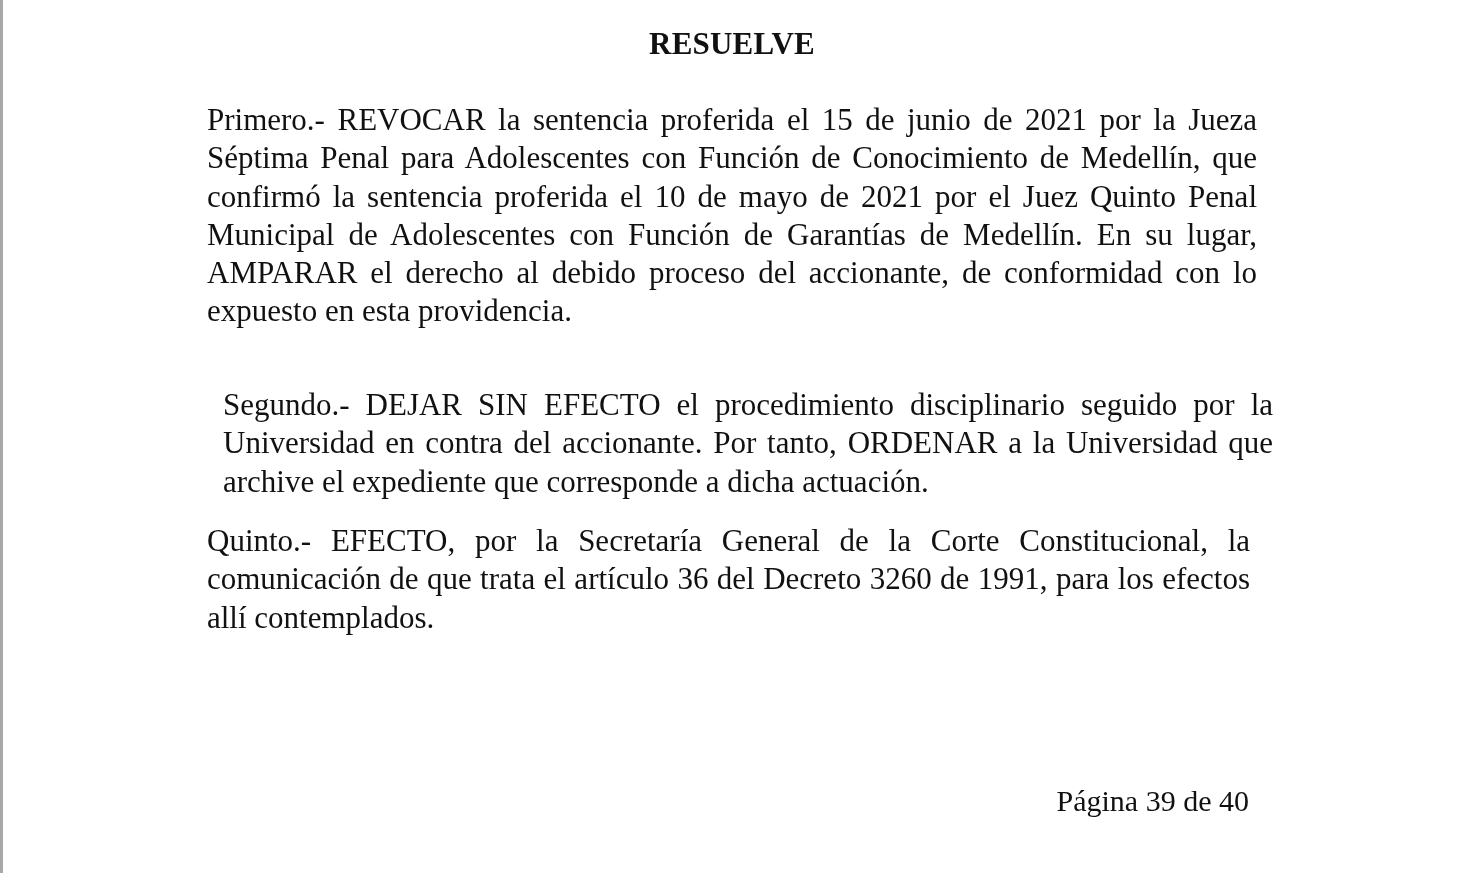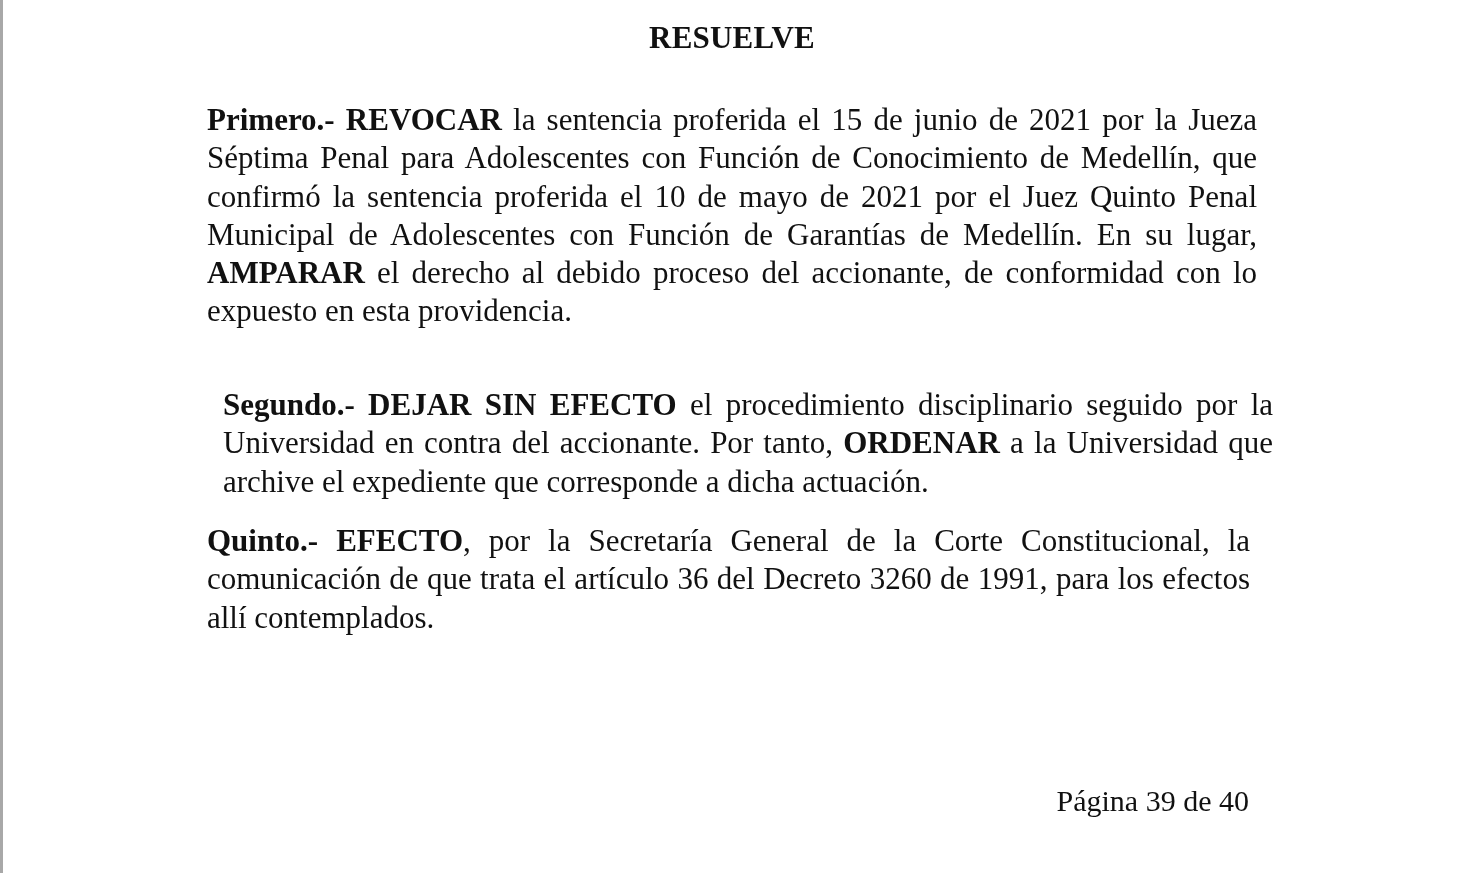--- a/index.html
+++ b/index.html
@@ -22,40 +22,40 @@
       background: #a8a8a8;
     }
     .page {
       position: absolute;
       left: 207px;
       top: 0;
       width: 1050px;
     }
     .heading {
       position: absolute;
-      top: 20px;
+      top: 26px;
       left: 0;
       width: 1050px;
       text-align: center;
       font-weight: bold;
       font-size: 31px;
       line-height: 36px;
       letter-spacing: 0.2px;
     }
     .para {
       position: absolute;
       left: 0;
       width: 1050px;
       font-size: 31px;
       line-height: 38.3px;
       text-align: justify;
       text-align-last: left;
       transform-origin: left top;
     }
-    .para b { font-weight: bold; }
+    .para b { font-weight: normal; }
     #p1 { top: 101px; }
     #p2 { top: 370px; }
     #p3 { top: 522px; width: 1043px; }
     .page-number {
       position: absolute;
       top: 788px;
       right: 8px;
       font-size: 30px;
       line-height: 26px;
     }

